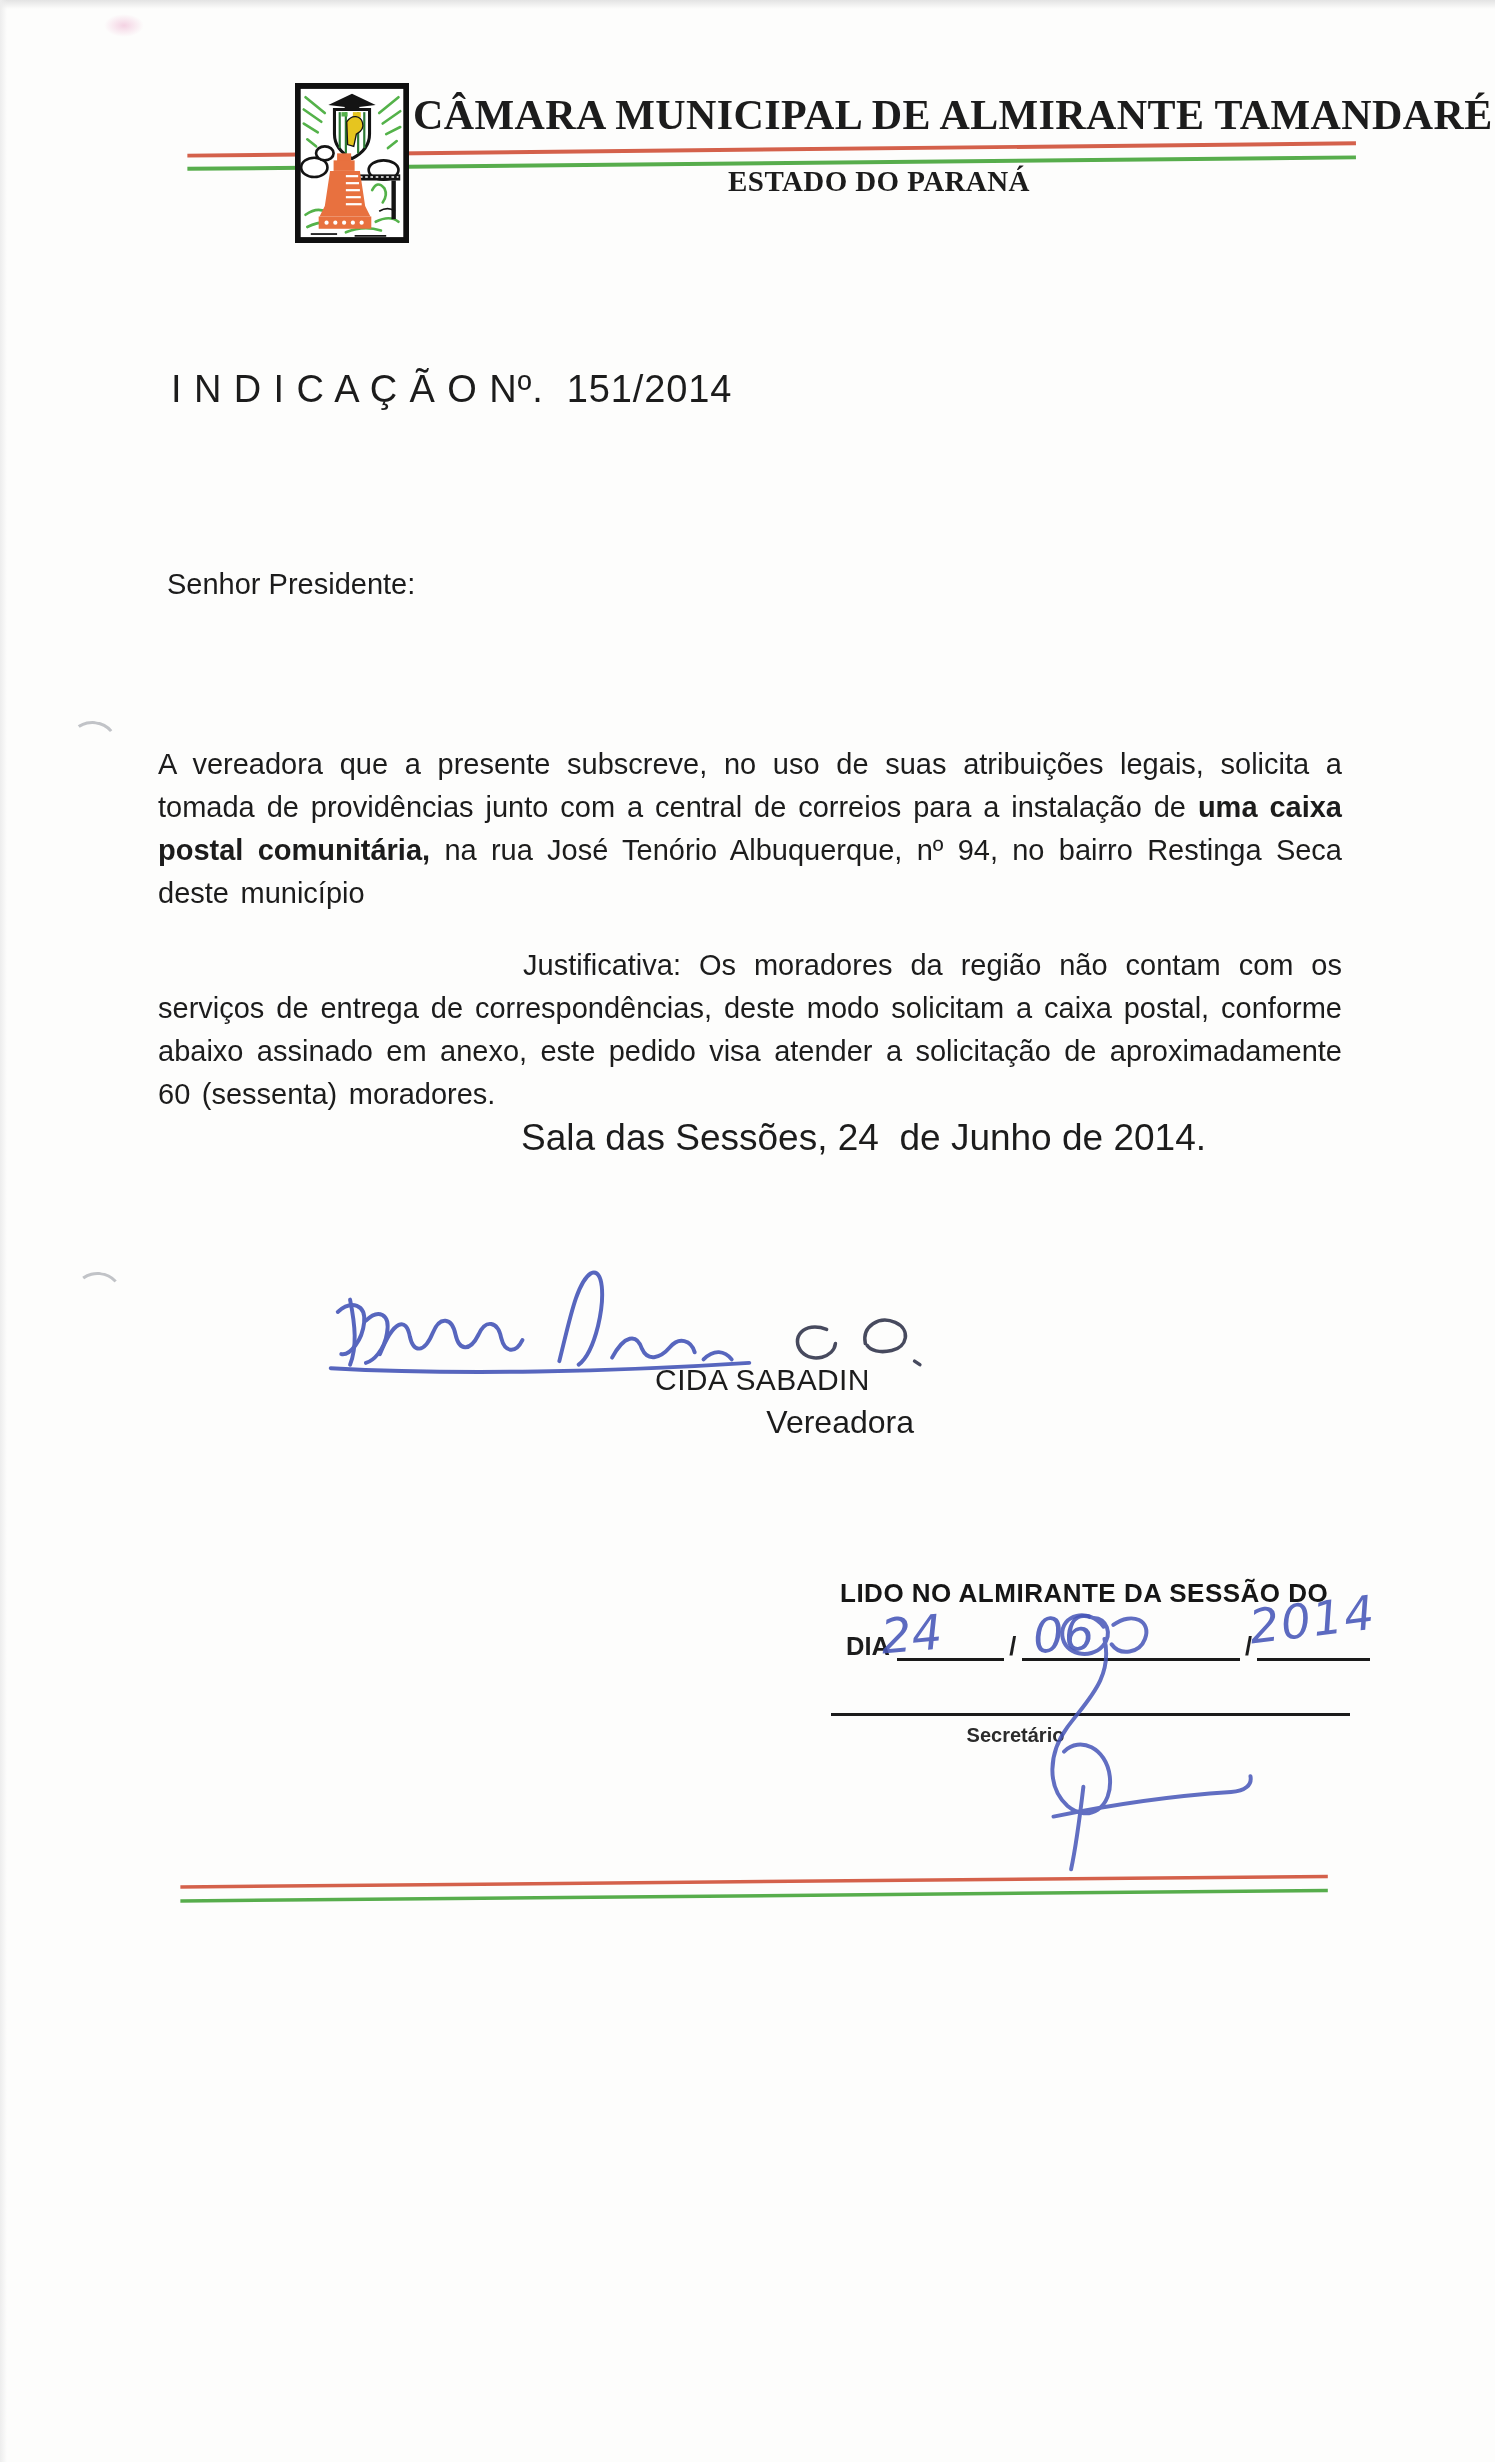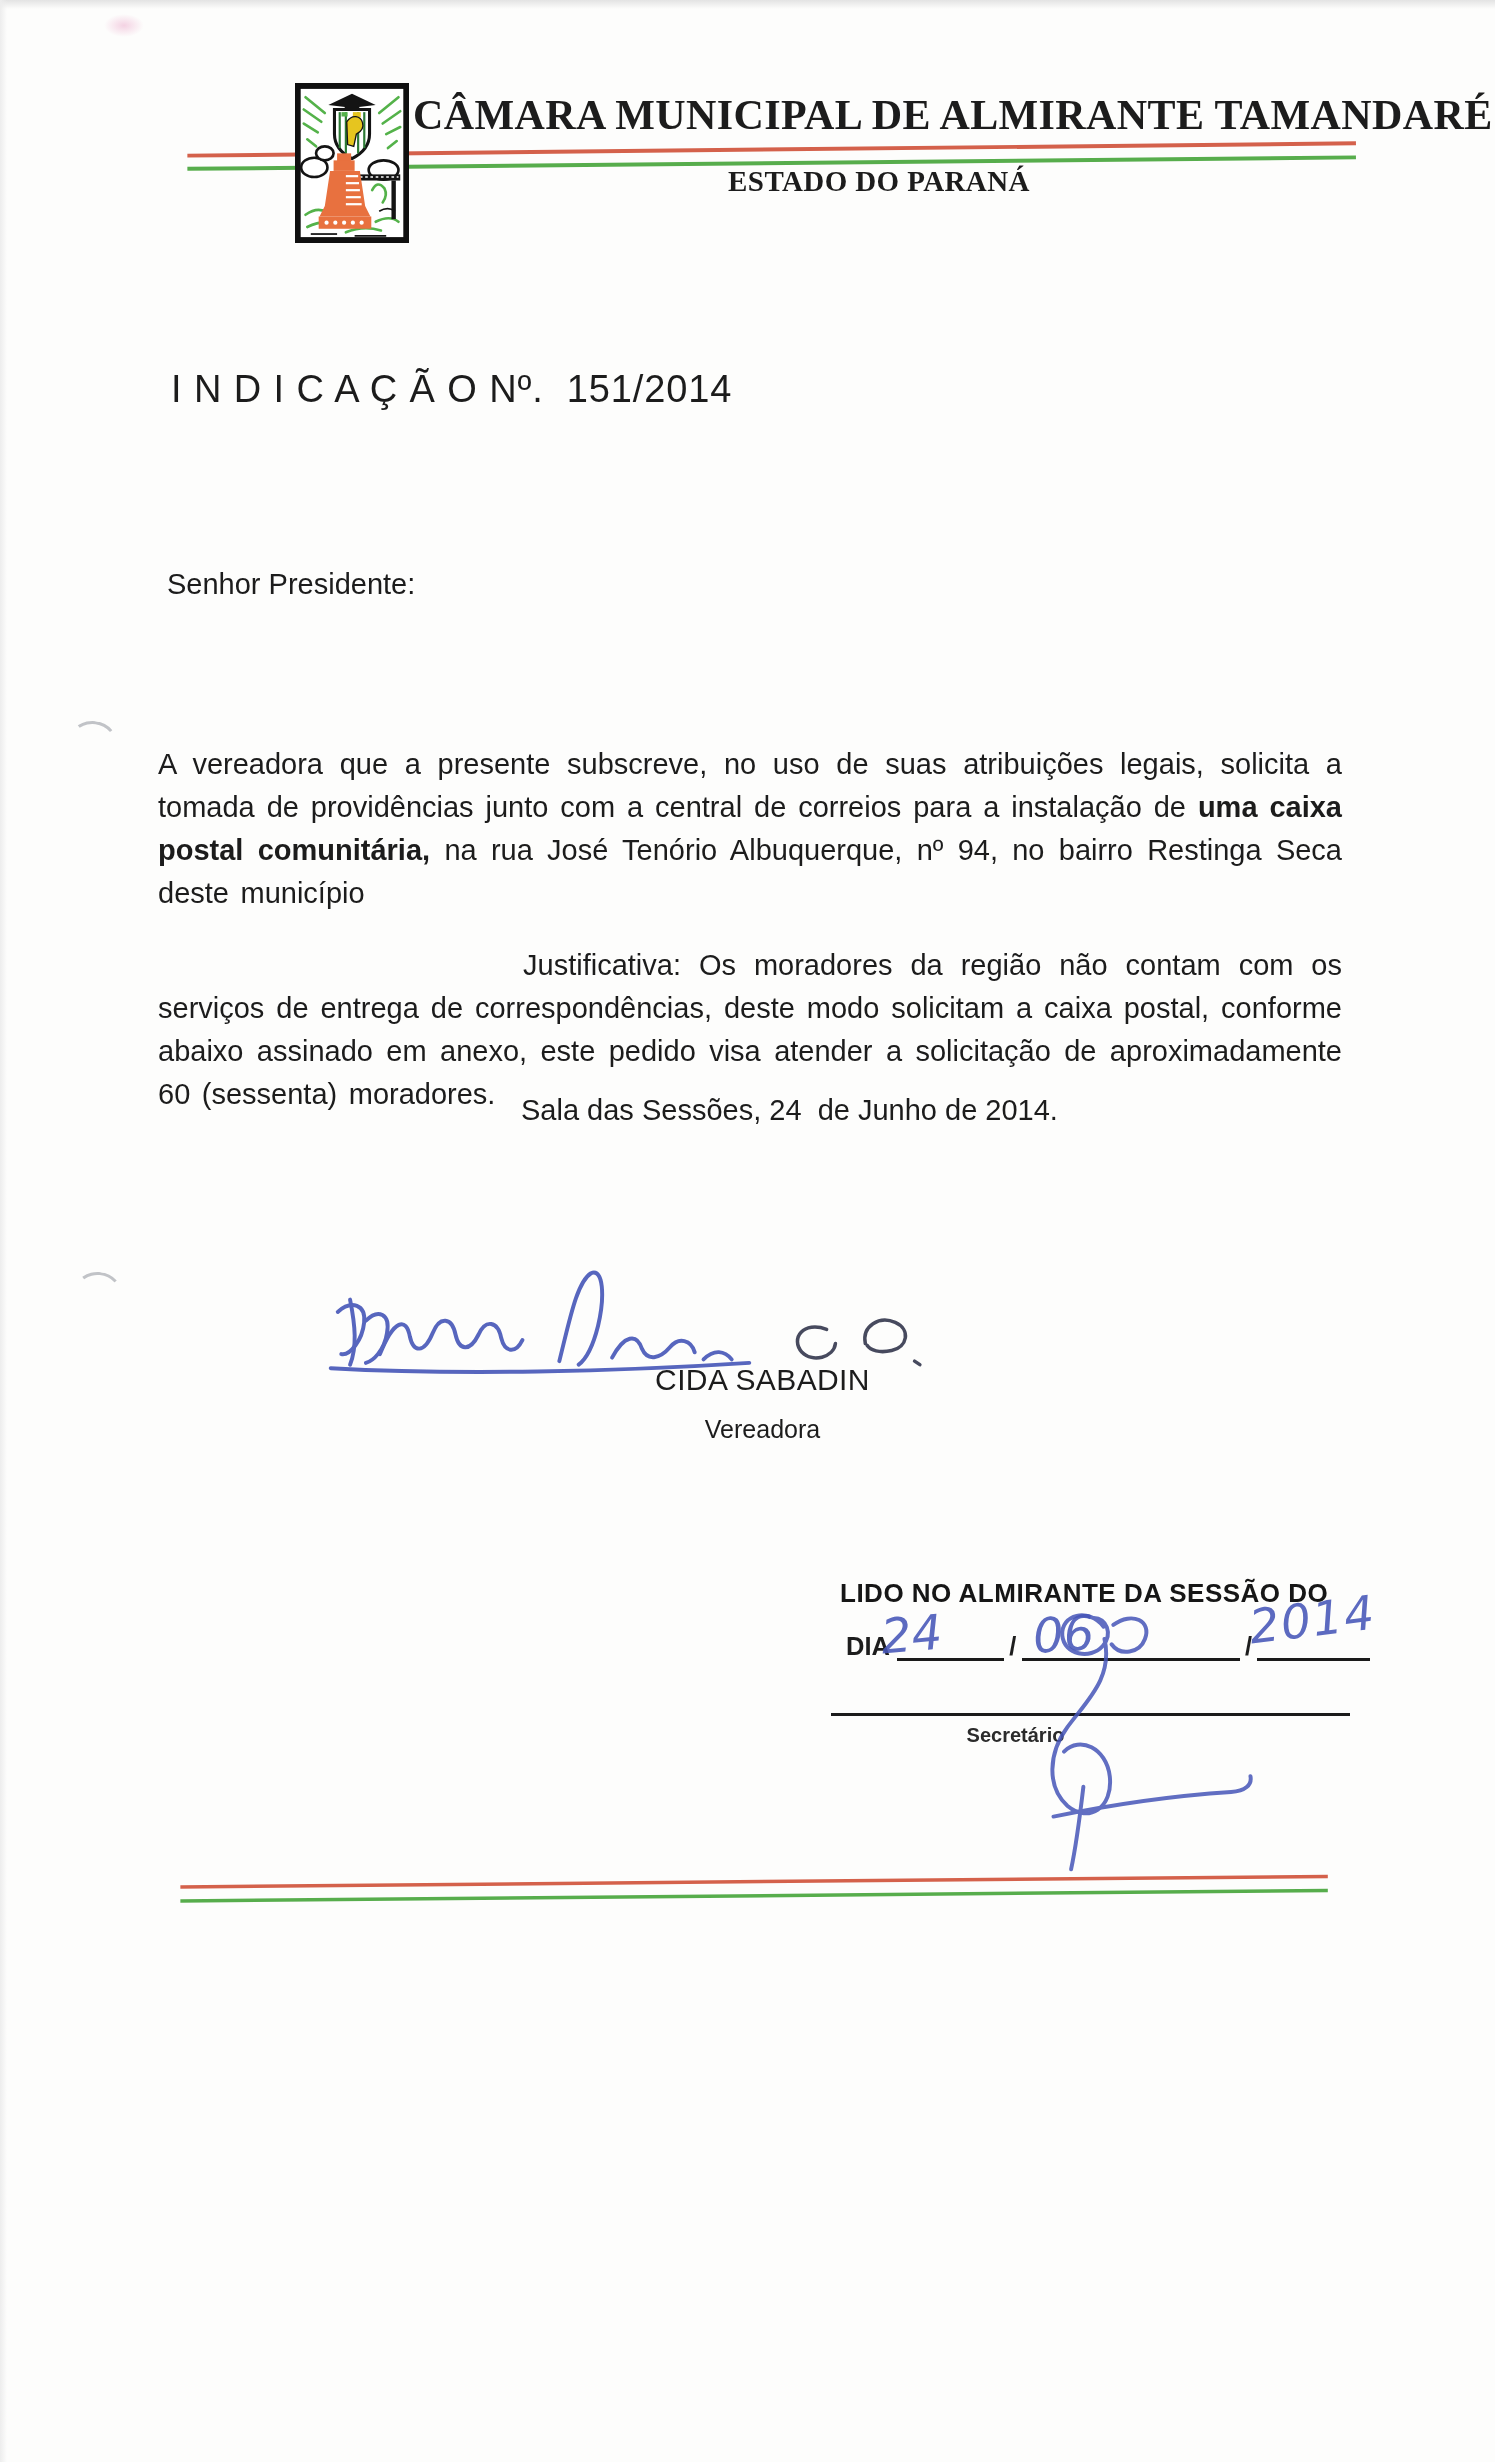--- a/index.html
+++ b/index.html
@@ -30,26 +30,26 @@
   }
 
   
   .doc-number{left:171px;top:368px;font-size:38px;letter-spacing:0.9px;white-space:pre;z-index:2;}
   .salutation{left:167px;top:568px;font-size:29px;z-index:2;}
   .para{left:158px;width:1184px;font-size:29px;line-height:43px;text-align:justify;
         word-spacing:3.5px;z-index:2;}
   #para1{top:714px;}
   #para2{top:915px;text-indent:365px;}
   .bold{font-weight:bold;}
-  .dateline{left:521px;top:1094px;font-size:29px;white-space:pre;z-index:2;}
+  .dateline{left:521px;top:1117px;font-size:37px;white-space:pre;z-index:2;}
 
   
   #sig-block{left:611px;top:1363px;width:303px;text-align:center;z-index:2;}
   .signer-name{font-size:30px;letter-spacing:0.4px;}
-  .signer-role{font-size:25px;margin-top:18px;}
+  .signer-role{font-size:32px;margin-top:7px;text-align:right;}
 
   
   .stamp-heading{left:840px;top:1578px;font-size:26px;font-weight:bold;
     letter-spacing:0.5px;white-space:nowrap;color:#161616;z-index:2;}
   #dia-row{left:846px;top:1630px;z-index:2;font-size:25.5px;font-weight:bold;color:#1d1d1d;
     display:flex;align-items:flex-end;text-align:right;}
   .blank{display:inline-block;border-bottom:3.1px solid #1a1a1a;height:28px;}
   #blank-day{width:107px;margin-left:7px;}
   #blank-month{width:218px;margin-left:5.3px;}
   #blank-year{width:113px;margin-left:5.3px;}

